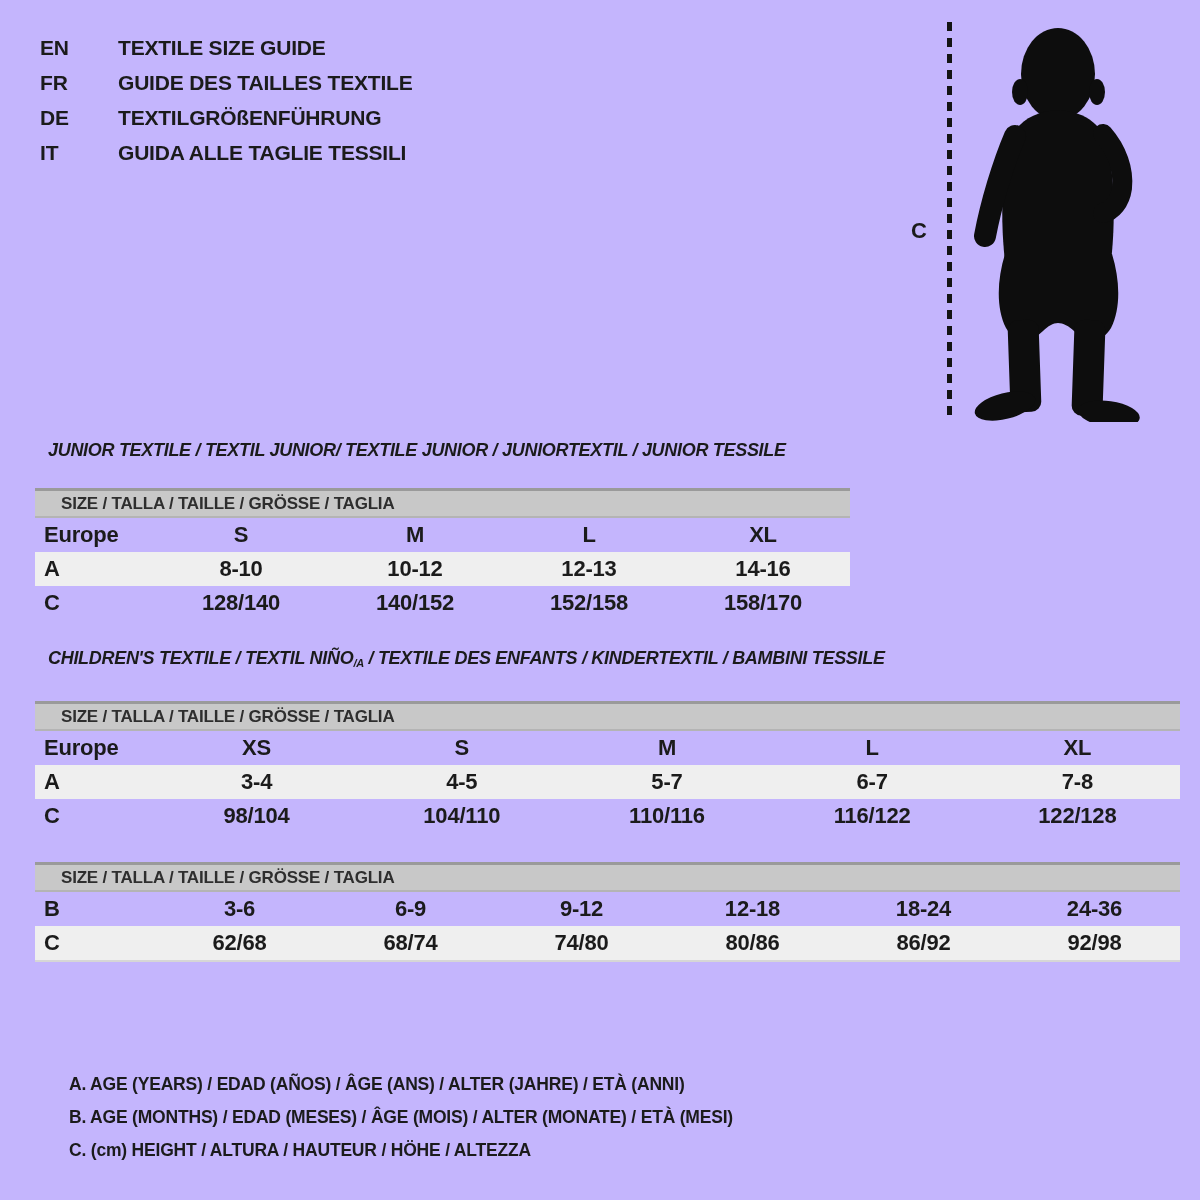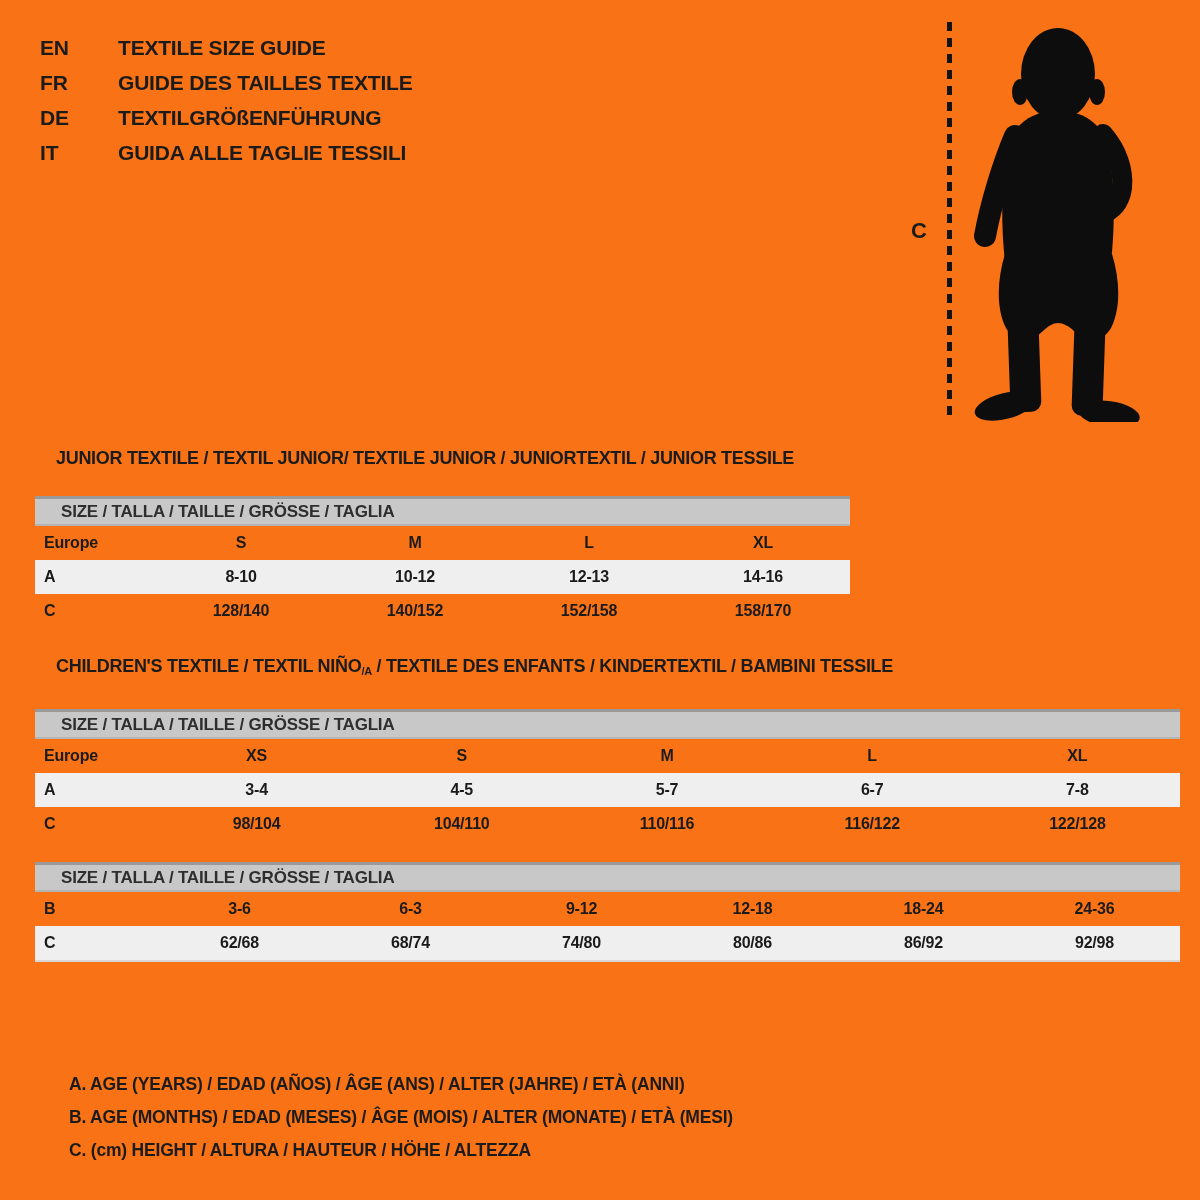--- a/index.html
+++ b/index.html
@@ -1,50 +1,50 @@
 <!DOCTYPE html>
 <html><head>
 <meta charset="utf-8">
 <style>
   html,body{margin:0;padding:0;background:#ffffff;}
   .page{
     position:relative;width:1200px;height:1200px;overflow:hidden;
-    background:#f97316;color:#1b1b1b;
+    background:#c4b5fd;color:#1b1b1b;
     font-family:"Liberation Sans","DejaVu Sans",sans-serif;
     font-weight:700;letter-spacing:-0.2px;
   }
   
   .lang-header{position:absolute;top:30px;left:40px;}
   .lang-row{display:flex;height:35px;align-items:center;font-size:21px;}
   .lang-code{width:78px;flex:0 0 78px;}
   .lang-title{white-space:nowrap;}
   
   .figure{position:absolute;left:903px;top:20px;width:255px;height:402px;}
   .c-label{position:absolute;left:8px;top:198px;font-size:22px;}
   .dash-line{
     position:absolute;left:44px;top:2px;width:5px;height:394px;
     background-image:repeating-linear-gradient(to bottom,#141414 0px,#141414 9px,transparent 9px,transparent 16px);
   }
   .baby-svg{position:absolute;left:58px;top:2px;}
   
   .sec{position:absolute;left:35px;}
-  .sec-title{margin:16px;padding-left:5px;font-size:18px;line-height:24px;font-weight:700;letter-spacing:-0.3px;white-space:nowrap;}
+  .sec-title{margin:8px;padding-left:5px;font-size:18px;line-height:24px;font-weight:700;letter-spacing:-0.3px;white-space:nowrap;font-style:italic;}
   .sec-title .sub{font-size:11px;vertical-align:-3px;}
   .sec-junior{top:430px;width:815px;}
   .sec-children{top:638px;width:1145px;}
   .sec-babies{top:846px;width:1145px;}
   .sec-babies .sec-title{line-height:32px;}
   .size-bar{
     margin-top:26px;height:25px;line-height:25px;padding-left:26px;
     background:#c8c8c8;border-top:3px solid #9a9a9a;border-bottom:2px solid #b4b4b4;
     font-size:17px;color:#2e2e2e;white-space:nowrap;
   }
   .sec-babies .size-bar{margin-top:16px;}
   table.size-table{width:100%;border-collapse:collapse;table-layout:fixed;}
-  .size-table td{height:34px;font-size:16px;text-align:center;padding:0;font-weight:700;}
+  .size-table td{height:34px;font-size:22px;text-align:center;padding:0;font-weight:700;}
   .size-table td.rowlabel{text-align:left;padding-left:9px;width:110px;}
   tr.shade{background:#efefef;}
   .sec-babies table.size-table{border-bottom:2px solid #d6d6d6;}
   
   .legend{position:absolute;left:40px;top:1068px;}
   .legend-line{font-size:17.5px;line-height:33px;white-space:nowrap;margin-left:29px;}
 </style>
 </head>
 <body>
 
@@ -152,21 +152,21 @@
     </table>
   </section>
 
   <section class="sec sec-babies">
     <div class="size-bar">SIZE / TALLA / TAILLE / GRÖSSE / TAGLIA</div>
     <table class="size-table">
       <tbody>
         <tr>
           <td class="rowlabel">B</td>
           <td>3-6</td>
-          <td>6-3</td>
+          <td>6-9</td>
           <td>9-12</td>
           <td>12-18</td>
           <td>18-24</td>
           <td>24-36</td>
         </tr>
         <tr class="shade">
           <td class="rowlabel">C</td>
           <td>62/68</td>
           <td>68/74</td>
           <td>74/80</td>

